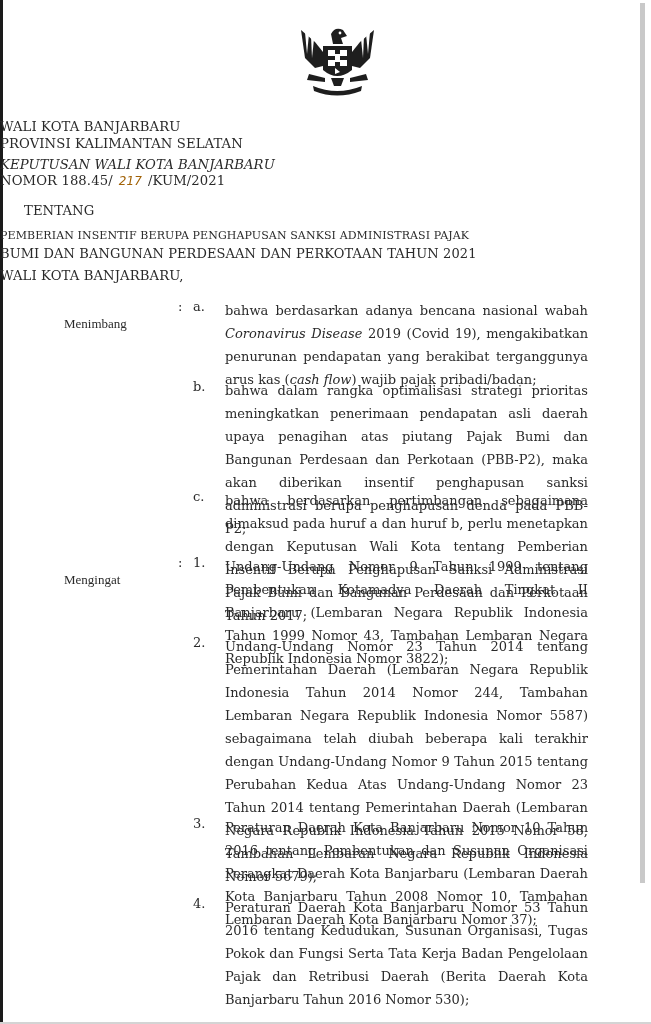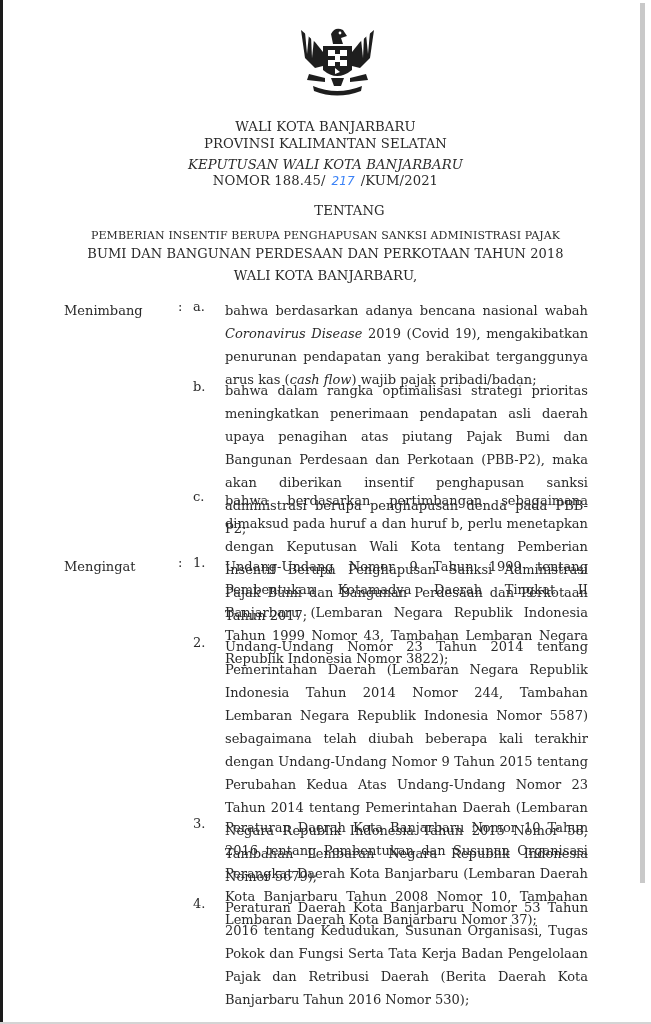--- a/index.html
+++ b/index.html
@@ -9,33 +9,33 @@
     position: relative;
     font-family: "DejaVu Serif", "Liberation Serif", serif;
     color: #2a2a2a;
   }
   .left-edge { position: absolute; left: 0; top: 0; width: 3px; height: 1024px; background: #1a1a1a; }
   .right-bar { position: absolute; left: 640px; top: 3px; width: 5px; height: 880px; background: #c9c9c9; }
   .bottom-edge { position: absolute; left: 0; top: 1022px; width: 651px; height: 2px; background: #d4d4d4; }
 
   .emblem { position: absolute; left: 295px; top: 22px; width: 85px; height: 78px; }
 
-  .center { position: absolute; left: 0; width: 651px; text-align: center; font-size: 13.2px; letter-spacing: 0.1px; }
+  .center { position: absolute; left: 0; width: 651px; text-align: left; font-size: 13.2px; letter-spacing: 0.1px; }
   .hdr1 { top: 119px; }
   .hdr2 { top: 136px; }
   .hdr3 { top: 157px; font-style: italic; }
   .hdr4 { top: 173px; }
-  .hdr4 .hand { font-family: "DejaVu Sans", sans-serif; color: #3b82f6; font-style: italic; padding: 0 6px; font-size: 12px; }
+  .hdr4 .hand { font-family: "DejaVu Sans", sans-serif; color: #a16207; font-style: italic; padding: 0 6px; font-size: 12px; }
   .hdr5 { top: 203px; padding-left: 24px; }
   .title1 { top: 229px; font-size: 11px; }
   .title2 { top: 246px; font-size: 13px; }
   .hdr6 { top: 268px; }
 
   .section { position: absolute; left: 64px; width: 560px; font-size: 13px; }
-  .sec-label { position: absolute; left: 0; top: 4px; }
+  .sec-label { position: absolute; left: 0; top: 17px; font-family: Liberation Serif, serif; }
   .sec-colon { position: absolute; left: 114px; top: 0; }
   .item { position: absolute; left: 129px; width: 395px; }
   .item-mark { position: absolute; left: 0; top: 0; }
   .item-text { position: absolute; left: 32px; width: 363px; text-align: justify; line-height: 23px; }
   .item-text i { font-style: italic; }
 </style>
 </head>
 <body>
 
 <div class="left-edge"></div>
@@ -71,21 +71,21 @@
     <path d="M18 64 Q42 74 67 64 L66 69 Q42 78 19 69 Z"></path>
   </g>
 </svg>
 
 <div class="center hdr1">WALI KOTA BANJARBARU</div>
 <div class="center hdr2">PROVINSI KALIMANTAN SELATAN</div>
 <div class="center hdr3">KEPUTUSAN WALI KOTA BANJARBARU</div>
 <div class="center hdr4"><span>NOMOR 188.45/</span><span class="hand">217</span><span>/KUM/2021</span></div>
 <div class="center hdr5">TENTANG</div>
 <div class="center title1">PEMBERIAN INSENTIF BERUPA PENGHAPUSAN SANKSI ADMINISTRASI PAJAK</div>
-<div class="center title2">BUMI DAN BANGUNAN PERDESAAN DAN PERKOTAAN TAHUN 2018</div>
+<div class="center title2">BUMI DAN BANGUNAN PERDESAAN DAN PERKOTAAN TAHUN 2021</div>
 <div class="center hdr6">WALI KOTA BANJARBARU,</div>
 
 <div class="section" style="top:299px;">
   <span class="sec-label">Menimbang</span>
   <span class="sec-colon">:</span>
 
   <div class="item" style="top:0;">
     <span class="item-mark">a.</span>
     <div class="item-text"><span>bahwa berdasarkan adanya bencana nasional wabah </span><i>Coronavirus Disease</i><span> 2019 (Covid 19), mengakibatkan penurunan pendapatan yang berakibat terganggunya arus kas (</span><i>cash flow</i><span>) wajib pajak pribadi/badan;</span></div>
   </div>

